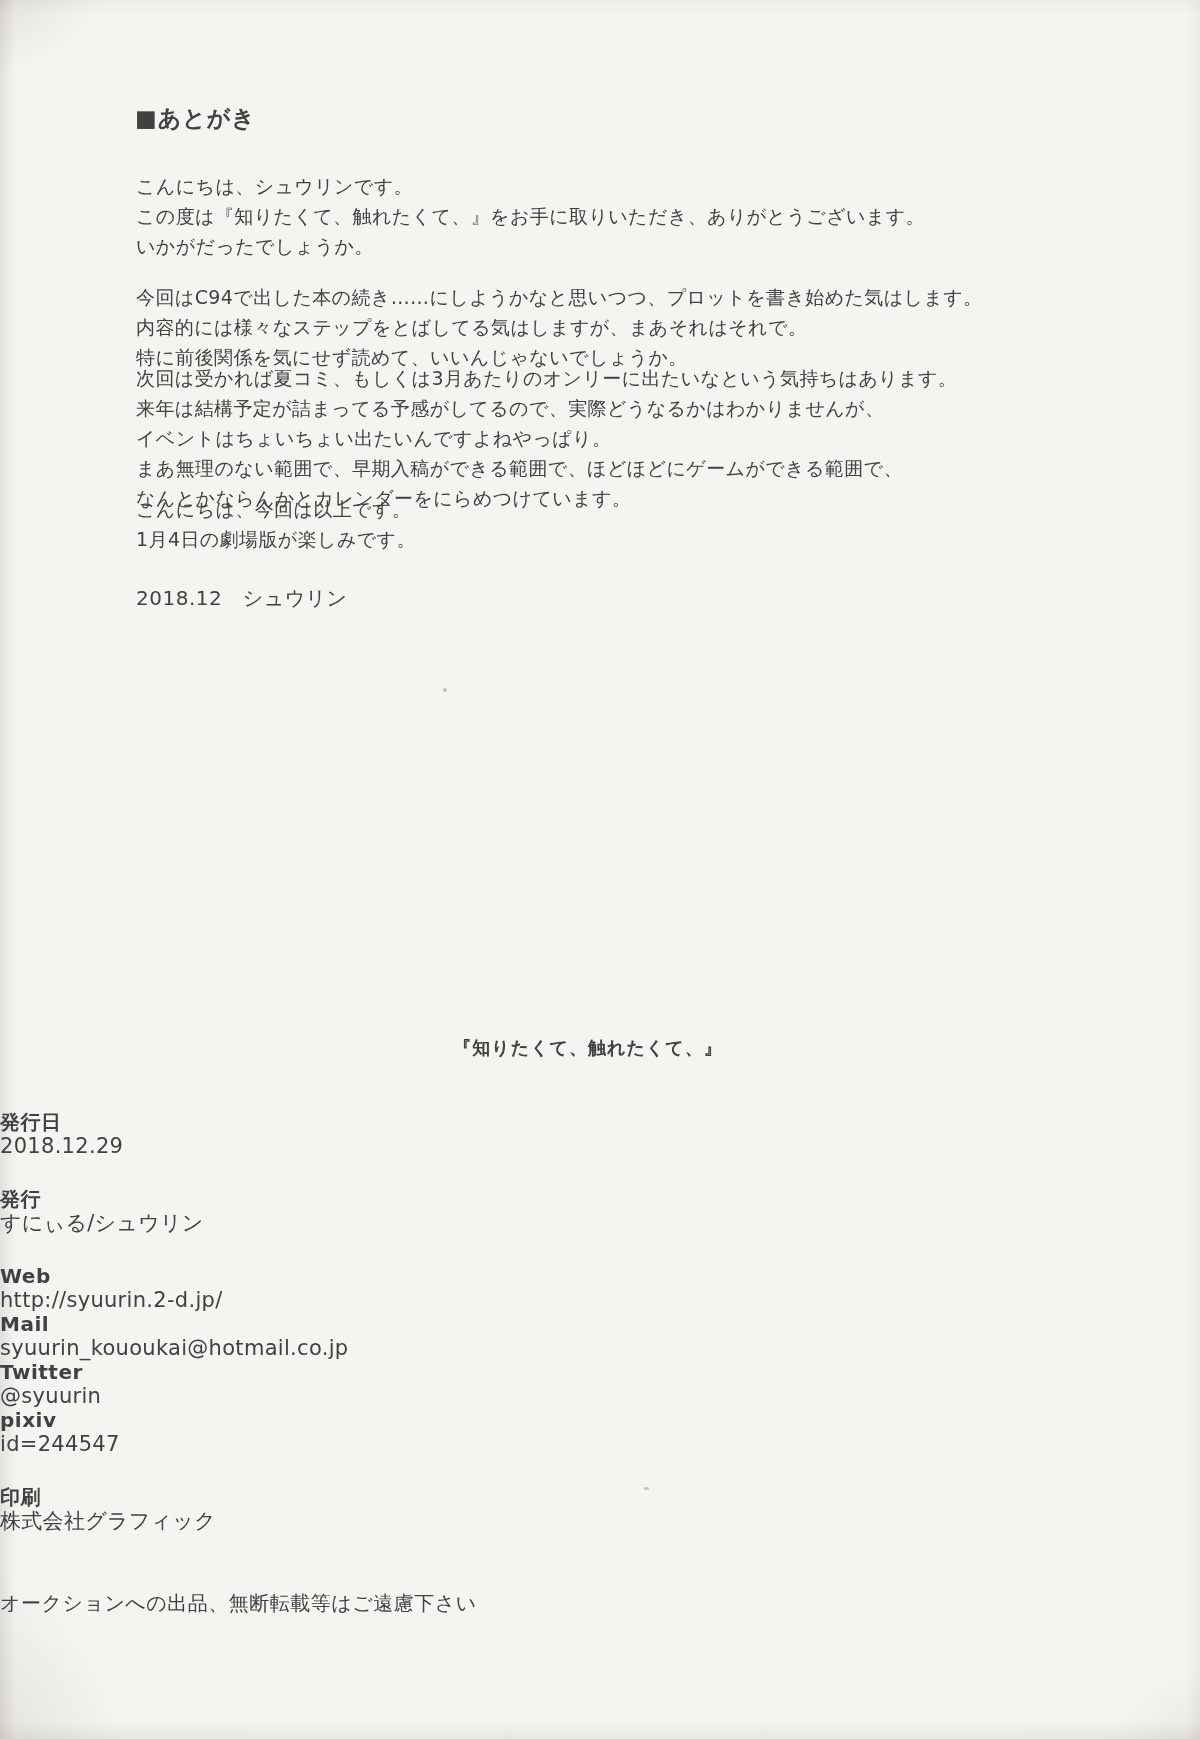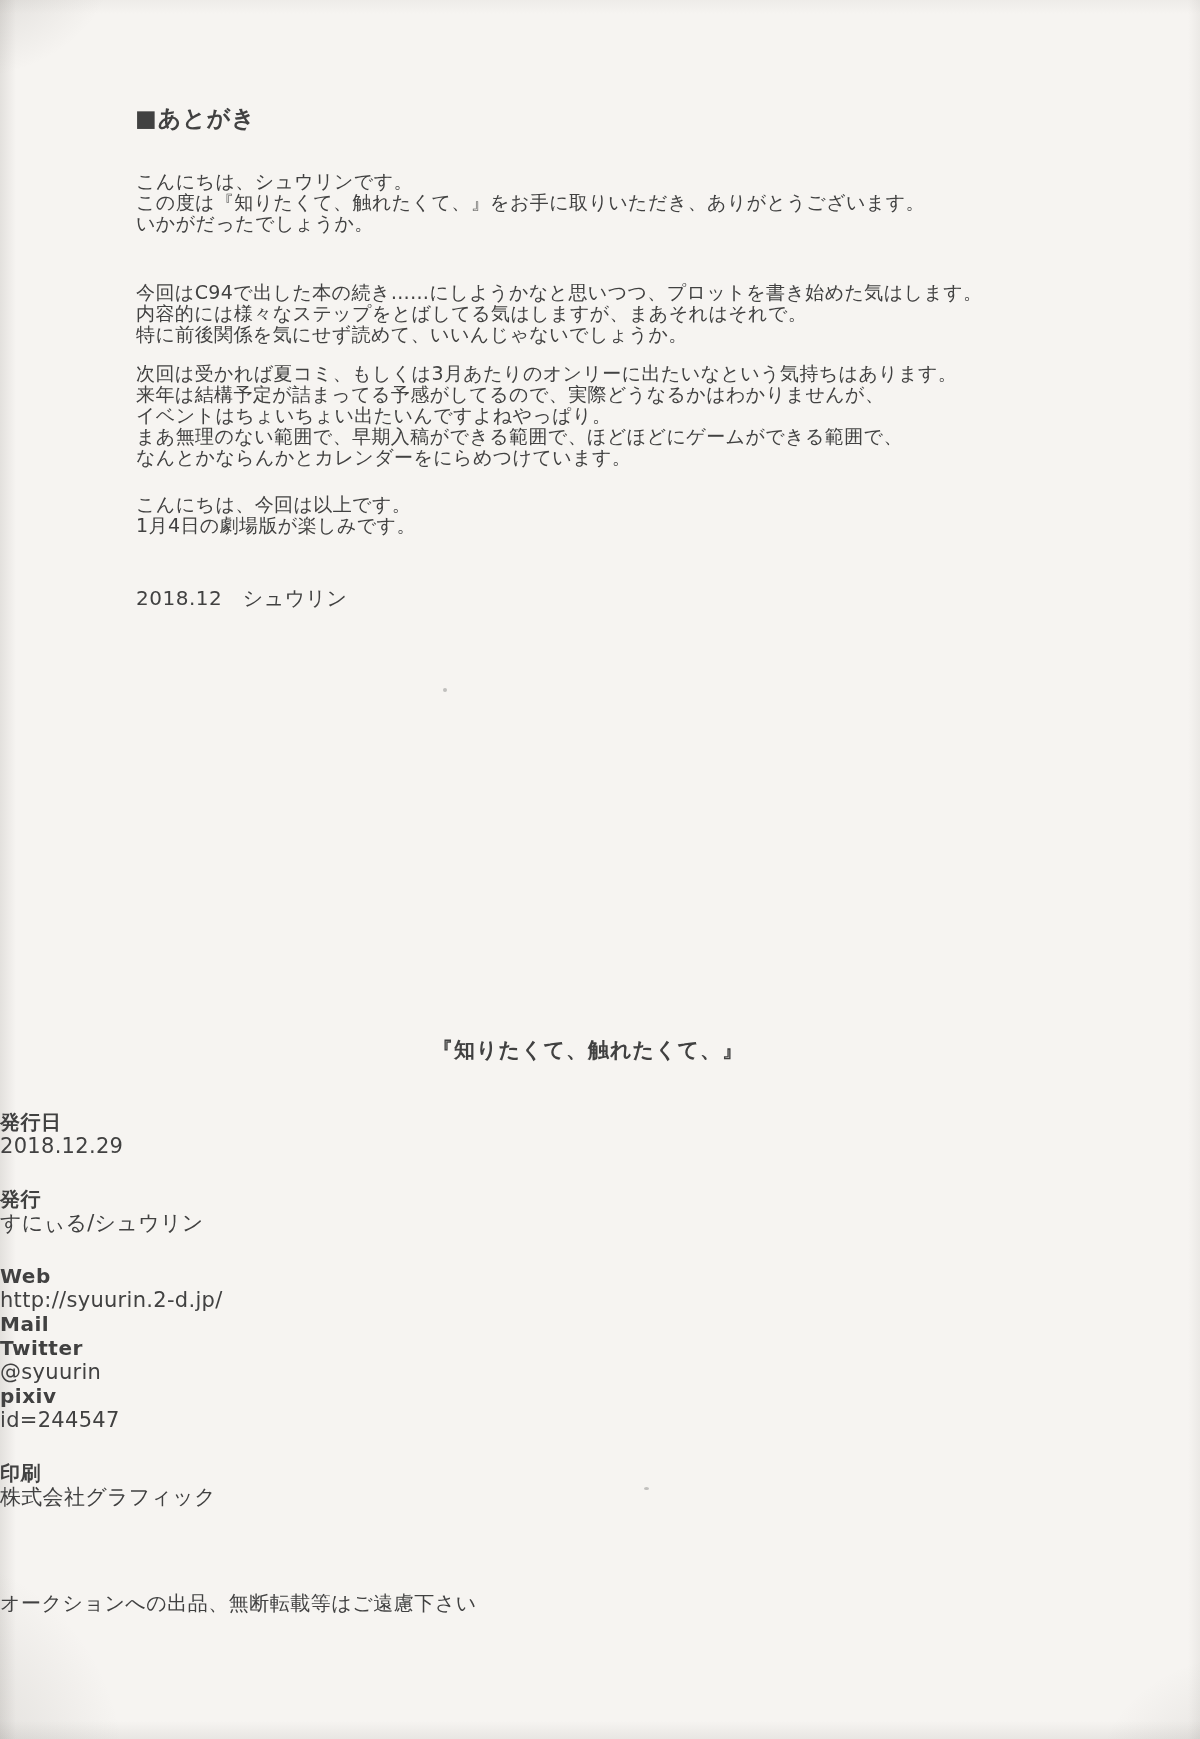--- a/index.html
+++ b/index.html
@@ -21,36 +21,36 @@
       linear-gradient(to bottom, rgba(110,105,100,0.06), rgba(110,105,100,0) 14px),
       #f6f4f1;
   }
   .abs { position: absolute; }
   .heading {
     left: 135px; top: 103px;
     font-size: 23px; font-weight: bold; letter-spacing: 1px; text-align: right;
   }
   .para {
     left: 136px;
-    font-size: 19px; line-height: 21px; letter-spacing: 0.4px;
+    font-size: 19px; line-height: 30px; letter-spacing: 0.4px;
     white-space: pre-line;
     width: 1020px;
   }
   .p1 { top: 171px; }
   .p2 { top: 282px; }
   .p3 { top: 363px; }
   .p4 { top: 494px; }
   .signoff {
     left: 136px; top: 585px;
     font-size: 20px; letter-spacing: 0.5px;
   }
   .book-title {
     left: 0; top: 1036px; width: 1176px;
     text-align: center;
-    font-size: 21px; font-weight: bold; letter-spacing: 1px;
+    font-size: 18px; font-weight: bold; letter-spacing: 1px;
   }
   .colophon {
     left: 0; top: 1110px; width: 1180px;
   }
   .col-group .col-label {
     font-size: 20px; font-weight: bold; line-height: 24px; letter-spacing: 0.5px;
   }
   .col-group .col-value {
     font-size: 21px; line-height: 24px; letter-spacing: 0.3px;
   }
@@ -102,20 +102,21 @@
     <div class="col-group gap-lg">
       <div class="col-label">発行</div>
       <div class="col-value">すにぃる/シュウリン</div>
     </div>
     <div class="col-group gap-lg">
       <div class="col-label">Web</div>
       <div class="col-value">http://syuurin.2-d.jp/</div>
     </div>
     <div class="col-group gap-sm">
       <div class="col-label">Mail</div>
+      <div class="col-value">syuurin_kououkai@hotmail.co.jp</div>
     </div>
     <div class="col-group gap-sm">
       <div class="col-label">Twitter</div>
       <div class="col-value">@syuurin</div>
     </div>
     <div class="col-group gap-sm">
       <div class="col-label">pixiv</div>
       <div class="col-value">id=244547</div>
     </div>
     <div class="col-group gap-lg">

